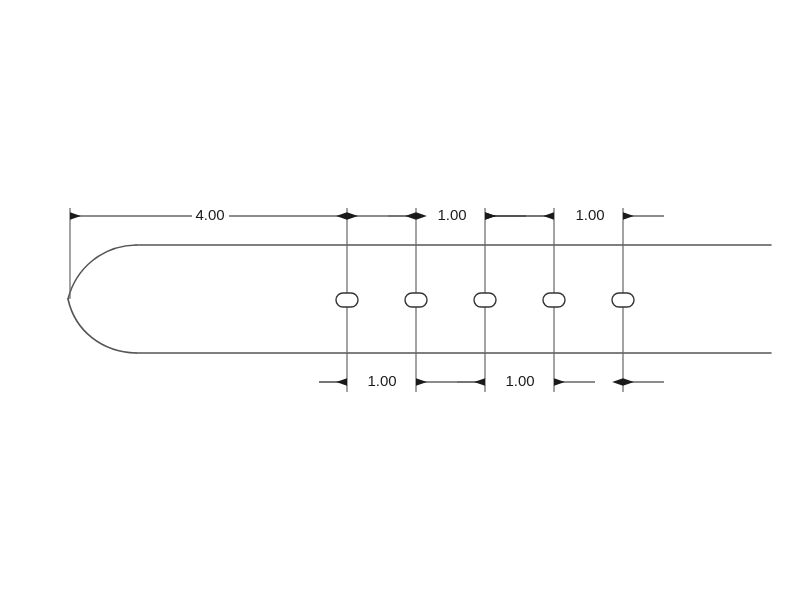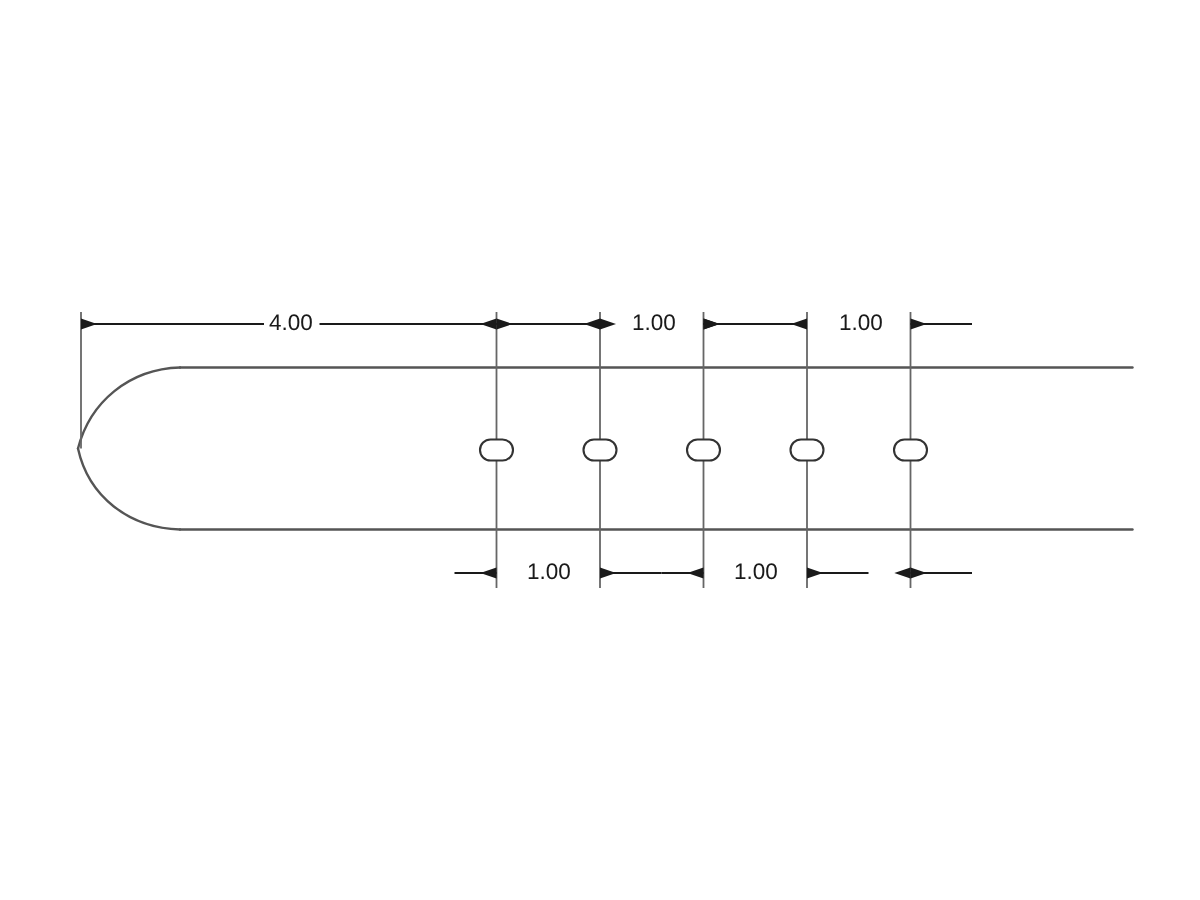--- a/index.html
+++ b/index.html
@@ -12,20 +12,21 @@
     width: 800px;
     height: 600px;
     overflow: hidden;
     font-family: "Liberation Sans", sans-serif;
   }
   #drawing-root {
     position: relative;
     width: 755px;
     height: 600px;
     background: #ffffff;
+    margin-left: 16px;
   }
   svg#cad-canvas {
     display: block;
     width: 800px;
     height: 600px;
     background: #ffffff;
   }
   .dim-text {
     font-family: "Liberation Sans", sans-serif;
     font-size: 15px;

